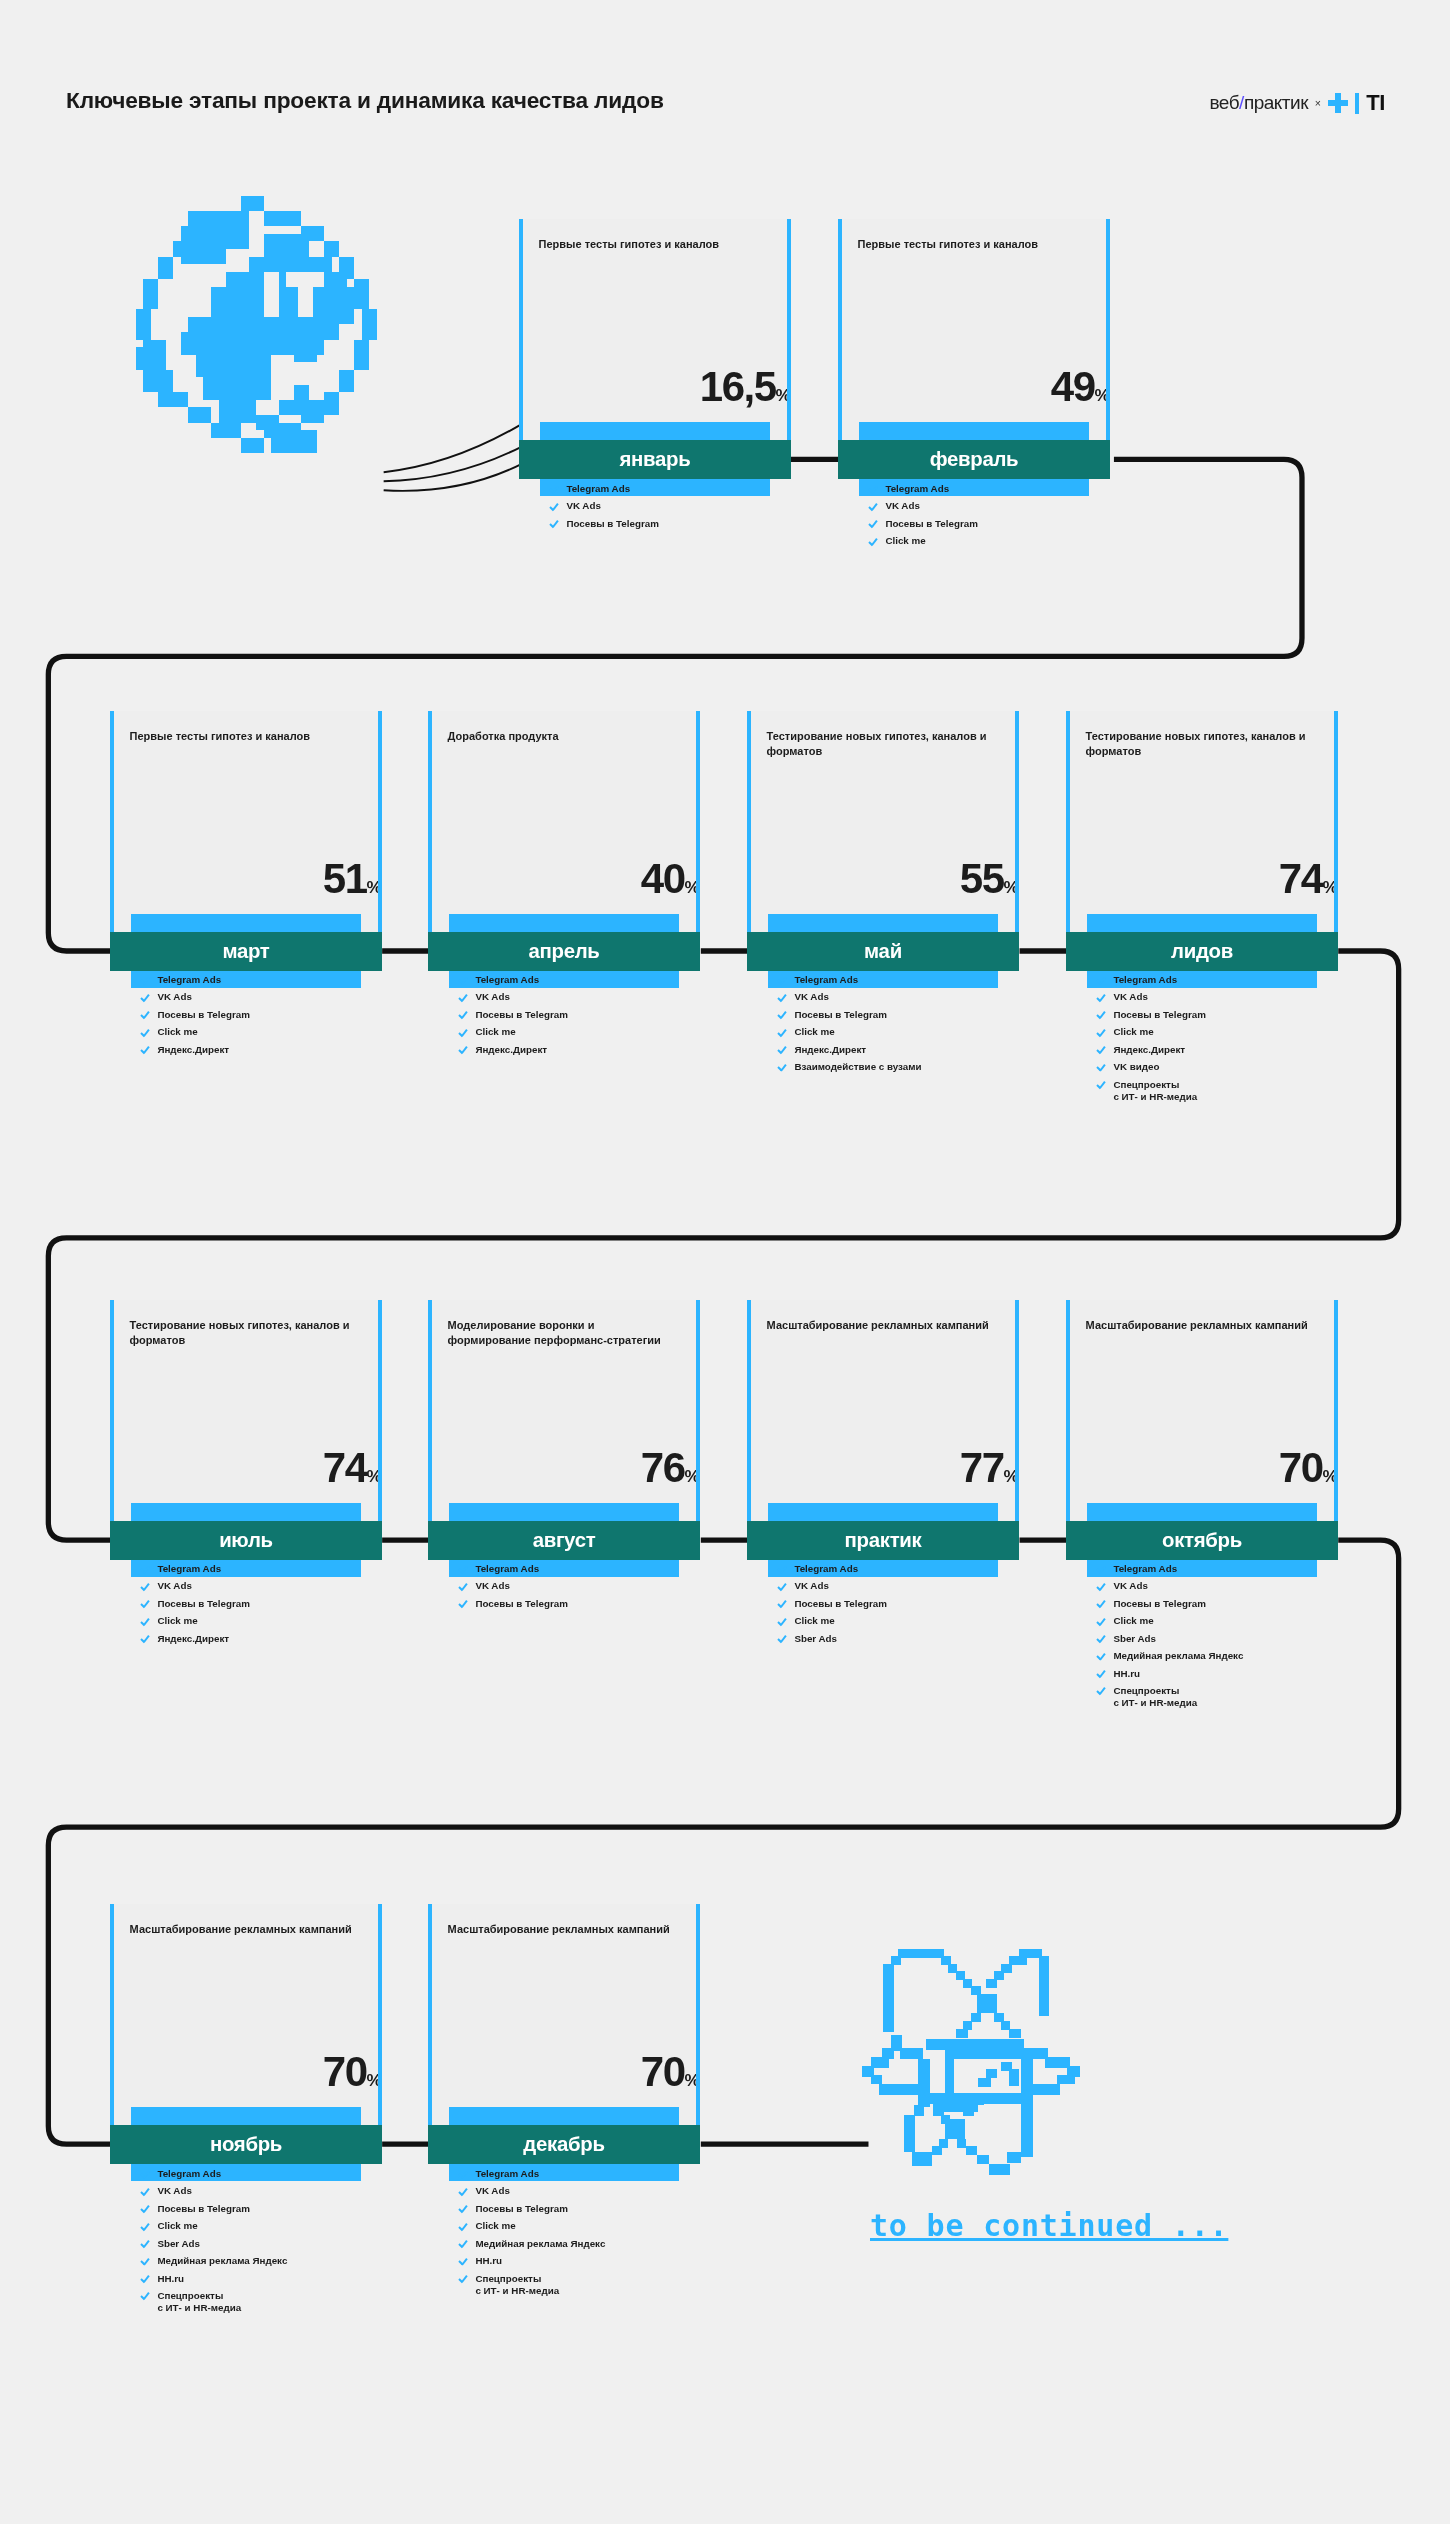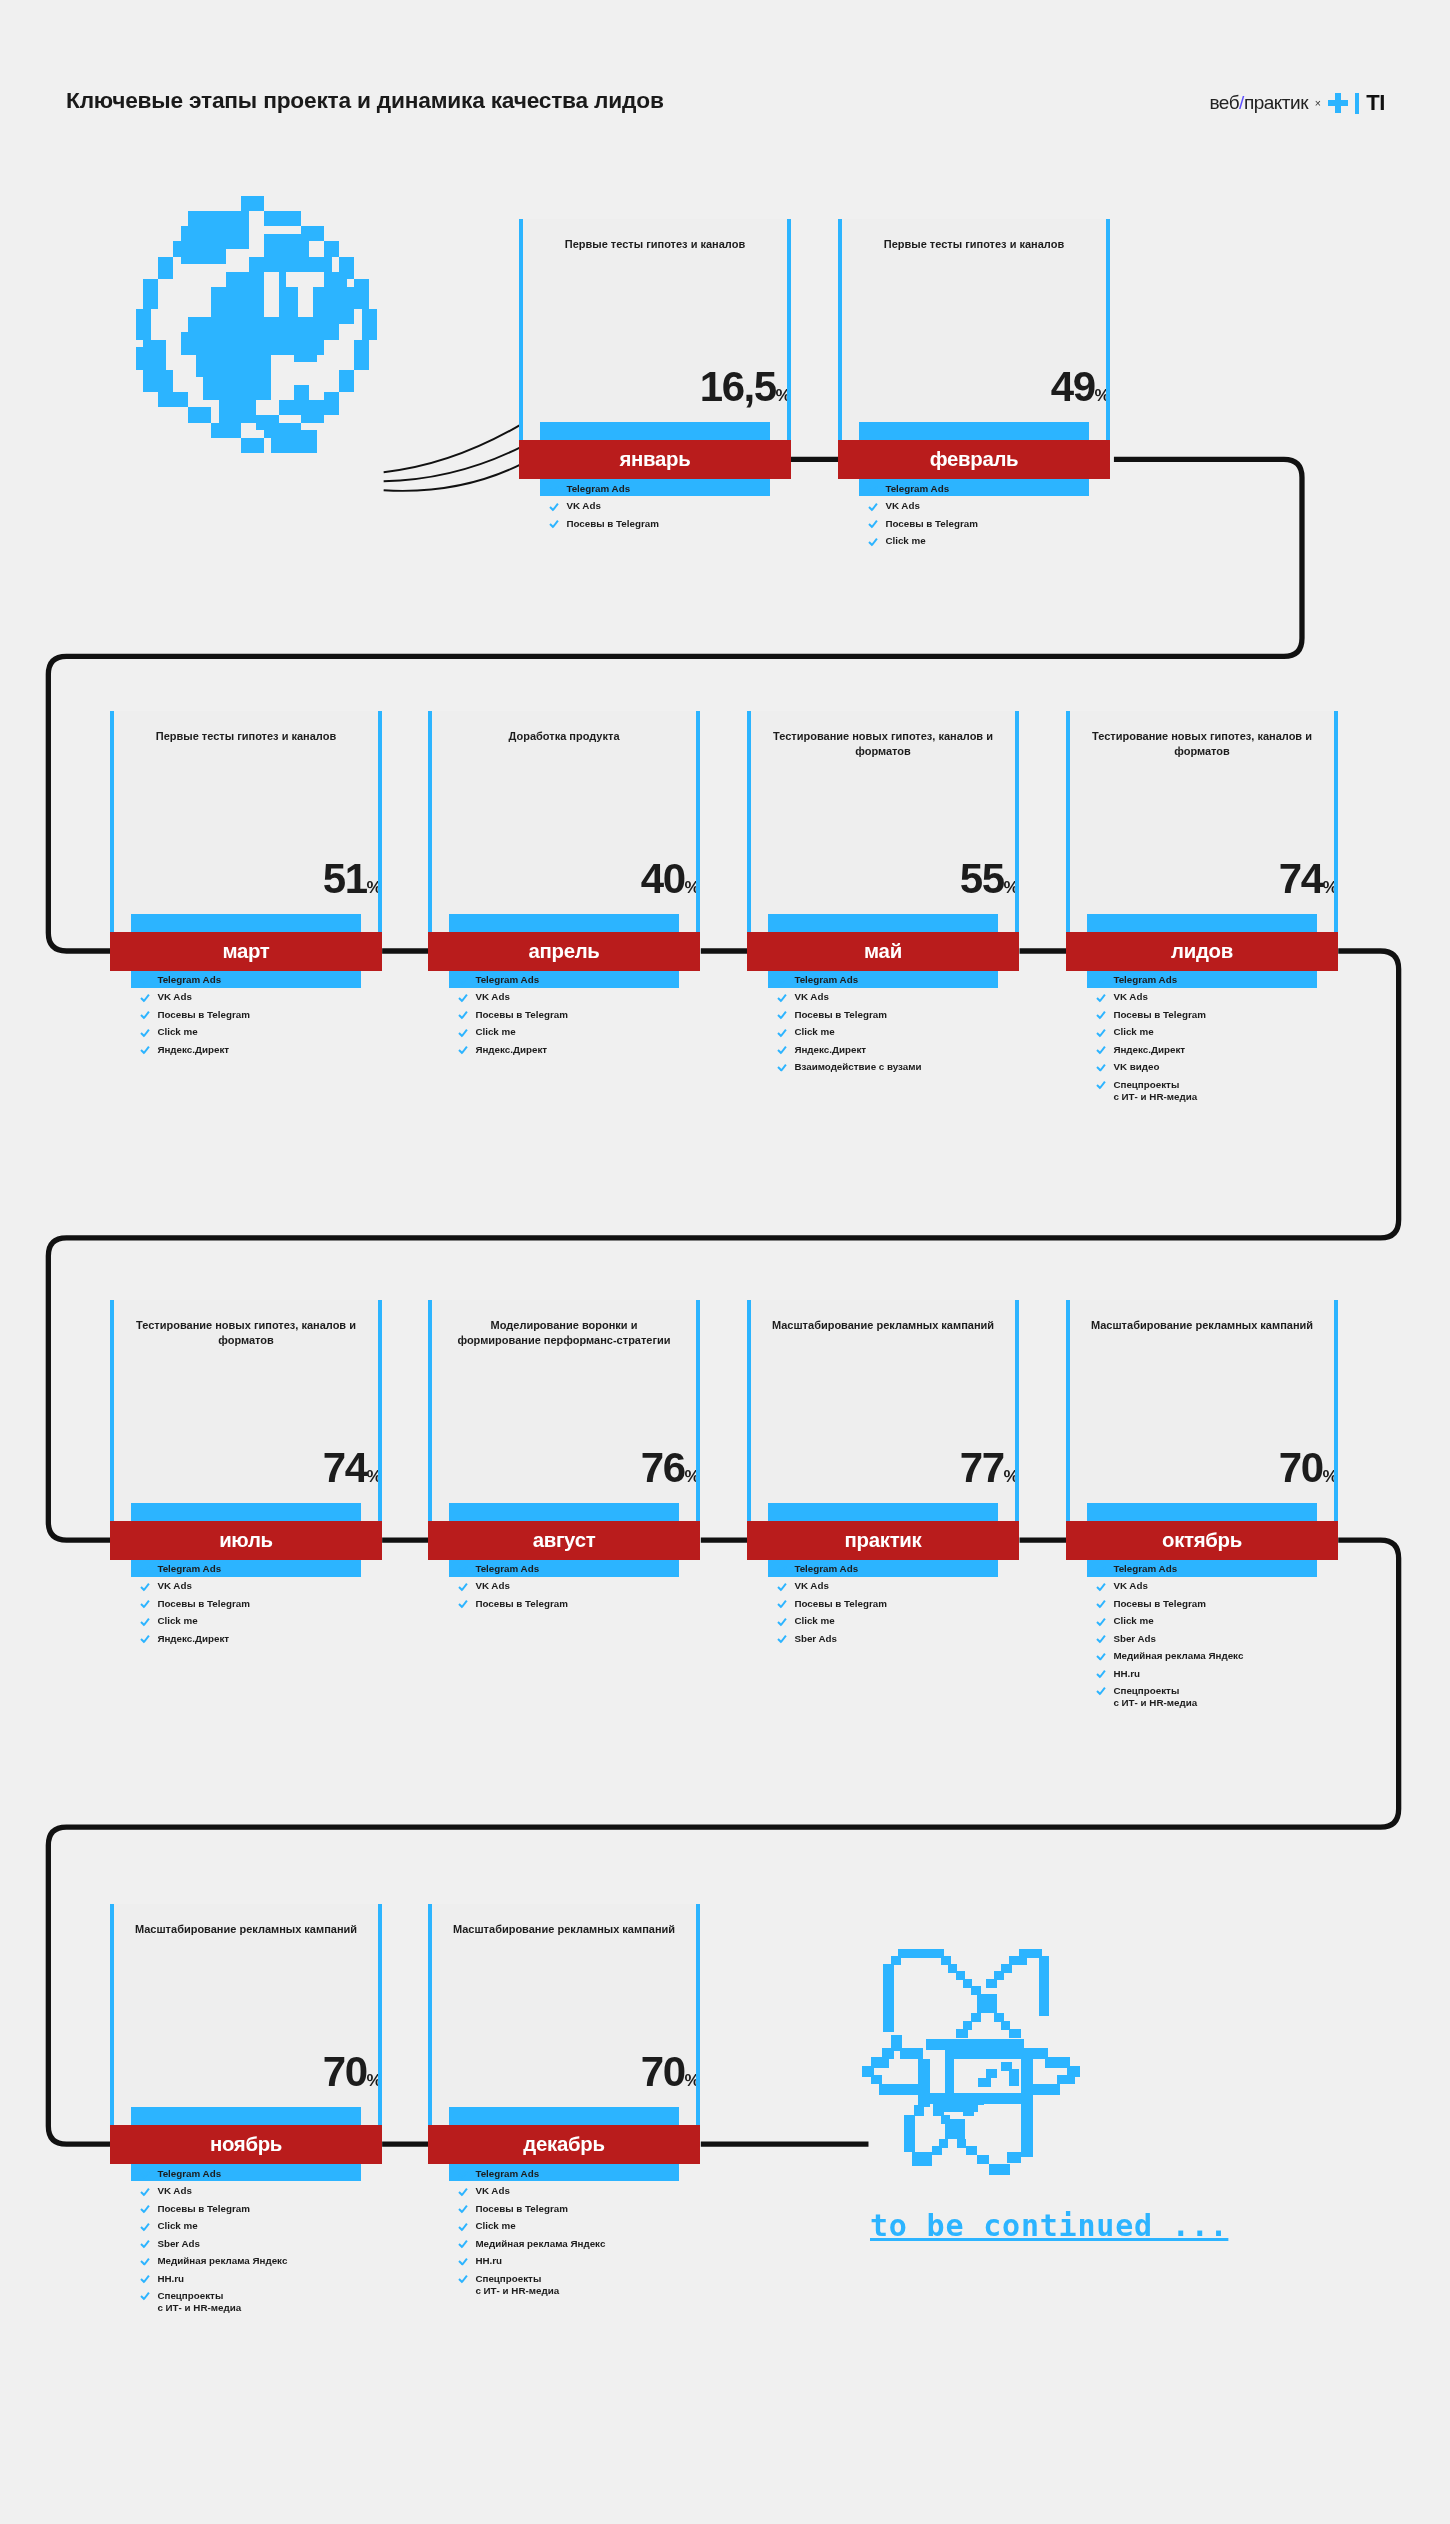--- a/index.html
+++ b/index.html
@@ -43,37 +43,37 @@
     background: #eeeeee;
   }
   .card .body:before, .card .body:after {
     content: ""; position: absolute; top: 0; width: 3.8px; height: 221px;
     background: #2cb4ff;
   }
   .card .body:before { left: 0; }
   .card .body:after  { right: 0; }
   .card .title {
     position: absolute; left: 19.6px; right: 19.6px; top: 18px;
-    text-align: center; font-size: 11px; font-weight: bold;
+    text-align: left; font-size: 11px; font-weight: bold;
     color: #1c1c1c; line-height: 1.33;
   }
   .card .pct {
     position: absolute; left: 0; right: 0; bottom: 32px;
     text-align: right; color: #1c1c1c;
     font-size: 42px; font-weight: bold; letter-spacing: -1.5px;
     line-height: 1;
   }
   .card .pct .sym { font-size: 17.4px; font-weight: bold; letter-spacing: 0; }
   
   .card .inset-top {
     position: absolute; left: 21px; right: 21px; bottom: 0; height: 18px;
     background: #2cb4ff;
   }
   .card .month {
-    position: relative; height: 39px; background: #b91c1c;
+    position: relative; height: 39px; background: #0f766e;
     display: flex; align-items: center; justify-content: center;
   }
   .card .month span {
     color: #ffffff; font-size: 20.4px; font-weight: bold; letter-spacing: -0.3px;
   }
   .card .inset-bot {
     position: relative; height: 16.6px;
     margin: 0 21px; background: #2cb4ff;
   }
 

